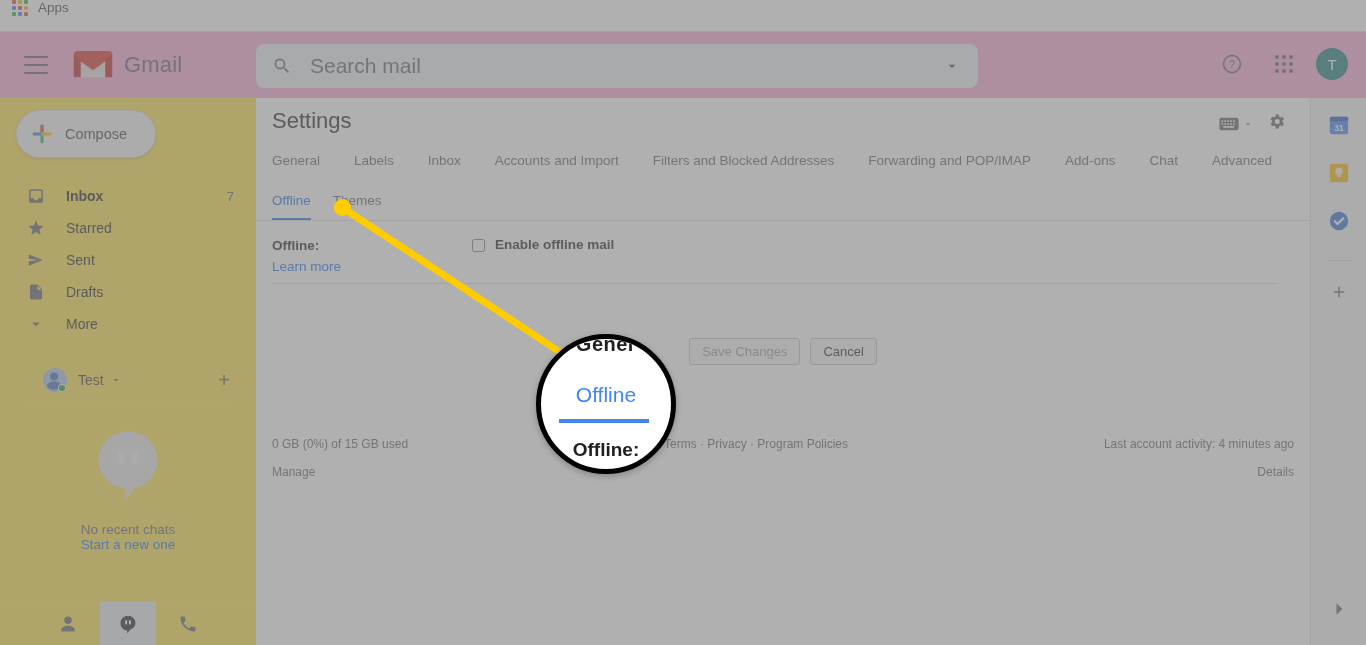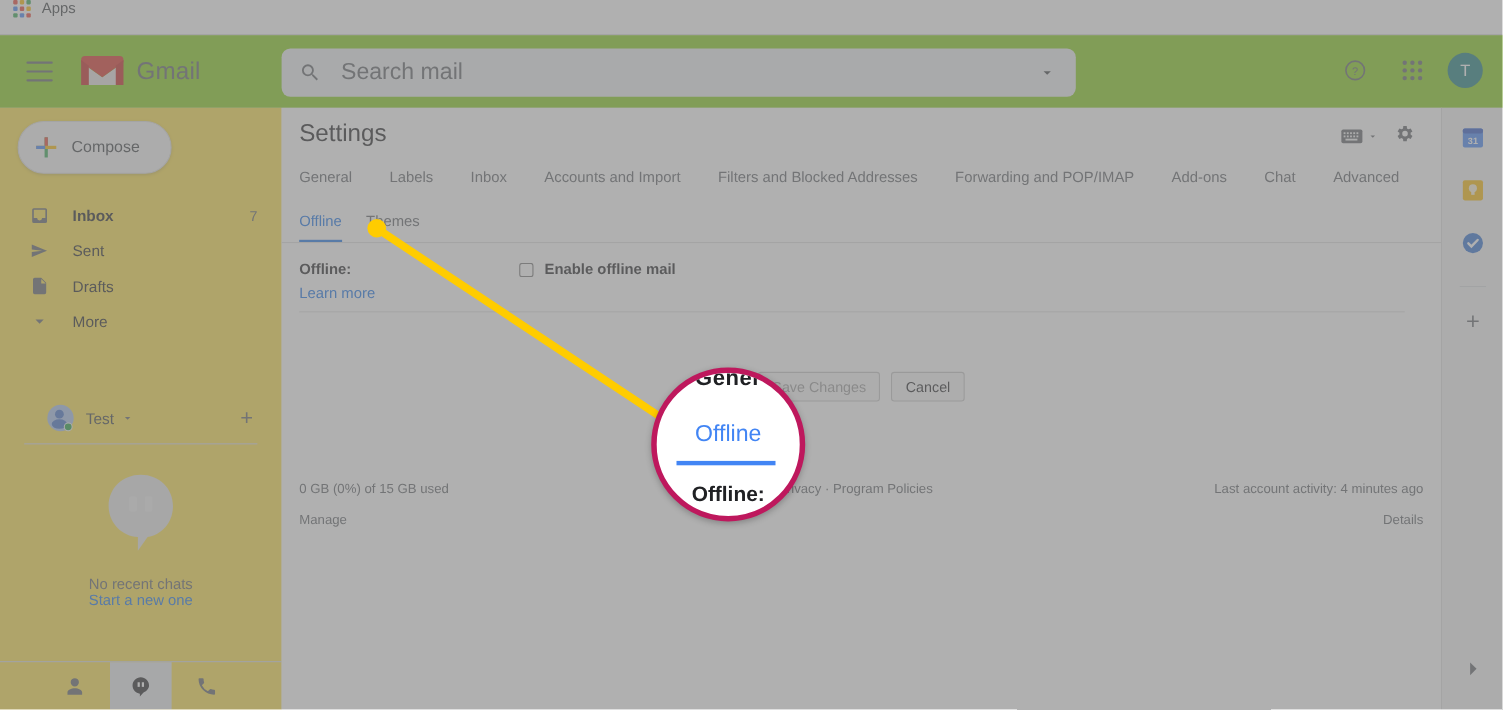--- a/index.html
+++ b/index.html
@@ -30,21 +30,21 @@
   }
   .apps-grid-ico { width: 16px; height: 16px; display: grid;
     grid-template-columns: repeat(3, 4px); grid-template-rows: repeat(3, 4px);
     gap: 2px; margin-right: 10px; }
   .apps-grid-ico i { display: block; width: 4px; height: 4px; border-radius: 1px; }
   .bookmark-label { font-size: 13.5px; color: #3c4043; }
 
   
   .gm-header {
     position: absolute; top: 32px; left: 0; width: 1366px; height: 66px;
-    background: #84cc16;
+    background: #f9a8d4;
     display: flex; align-items: center;
   }
   .hamburger { width: 24px; height: 18px; margin-left: 24px; cursor: pointer;
     display: flex; flex-direction: column; justify-content: space-between; }
   .hamburger span { display: block; height: 2px; background: #5f6368; border-radius: 1px; }
   .gm-logo { display: flex; align-items: center; margin-left: 24px; }
   .gm-logo .m-mark { width: 42px; height: 32px; margin-right: 10px; }
   .gm-logo .word { font-size: 22px; color: #5f6368; letter-spacing: .2px; }
 
   .searchbox {
@@ -171,23 +171,23 @@
     border-radius: 3px; display: flex; align-items: center; justify-content: center; }
   .rail-div { width: 24px; height: 1px; background: #dadce0; margin: 2px 0 20px; }
   .rail-expand { position: absolute; bottom: 22px; cursor: pointer; }
 
   
   .callout { position: absolute; inset: 0; z-index: 99; pointer-events: none; }
   .callout-dot { position: absolute; left: 334px; top: 199px;
     width: 17px; height: 17px; border-radius: 50%; background: #ffcc00; }
   .callout-line { position: absolute; left: 0; top: 0; }
   .magnifier {
-    position: absolute; left: 592px; top: 334px;
+    position: absolute; left: 536px; top: 334px;
     width: 140px; height: 140px; border-radius: 50%;
-    background: #ffffff; border: 5px solid #be185d;
+    background: #ffffff; border: 5px solid #000000;
     overflow: hidden; box-shadow: 0 2px 6px rgba(0,0,0,.25);
   }
   .mag-inner { position: absolute; left: 0; top: 0; width: 130px; height: 130px; }
   .mag-top { position: absolute; top: -6px; width: 130px; text-align: center;
     font-size: 20px; font-weight: bold; color: #202124; letter-spacing: .5px; }
   .mag-mid { position: absolute; top: 44px; width: 130px; text-align: center;
     font-size: 21px; color: #4285f4; }
   .mag-bar { position: absolute; top: 80px; left: 18px; width: 90px; height: 4px;
     background: #4285f4; }
   .mag-bot { position: absolute; top: 100px; width: 130px; text-align: center;
@@ -277,20 +277,28 @@
 
     <div class="navlist">
       <div class="navitem active">
         <span class="ico">
           <svg width="18" height="18" viewBox="0 0 24 24">
                 <path fill="#5f6368" d="M19 3H5a2 2 0 0 0-2 2v14a2 2 0 0 0 2 2h14a2 2 0 0 0 2-2V5a2 2 0 0 0-2-2zm0 12h-4a3 3 0 0 1-6 0H5V5h14z"></path>
               </svg>
         </span>
         <span class="lbl">Inbox</span>
         <span class="count">7</span>
+      </div>
+      <div class="navitem">
+        <span class="ico">
+          <svg width="18" height="18" viewBox="0 0 24 24">
+                <path fill="#5f6368" d="M12 17.27L18.18 21l-1.64-7.03L22 9.24l-7.19-.61L12 2 9.19 8.63 2 9.24l5.46 4.73L5.82 21z"></path>
+              </svg>
+        </span>
+        <span class="lbl">Starred</span>
       </div>
       <div class="navitem">
         <span class="ico">
           <svg width="18" height="18" viewBox="0 0 24 24">
                 <path fill="#5f6368" d="M2.5 19.5L21 12 2.5 4.5v6L15 12 2.5 13.5z"></path>
               </svg>
         </span>
         <span class="lbl">Sent</span>
       </div>
       <div class="navitem">

